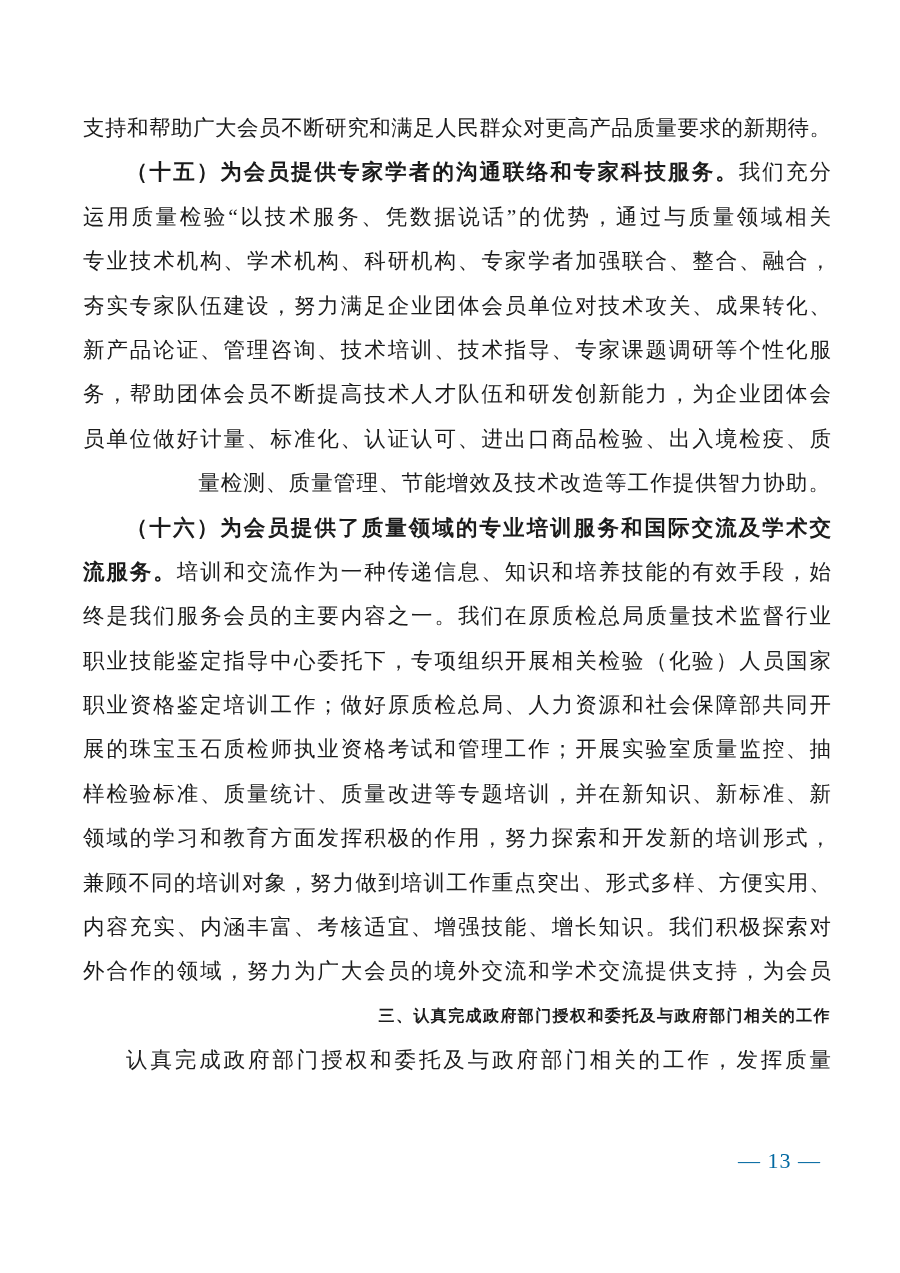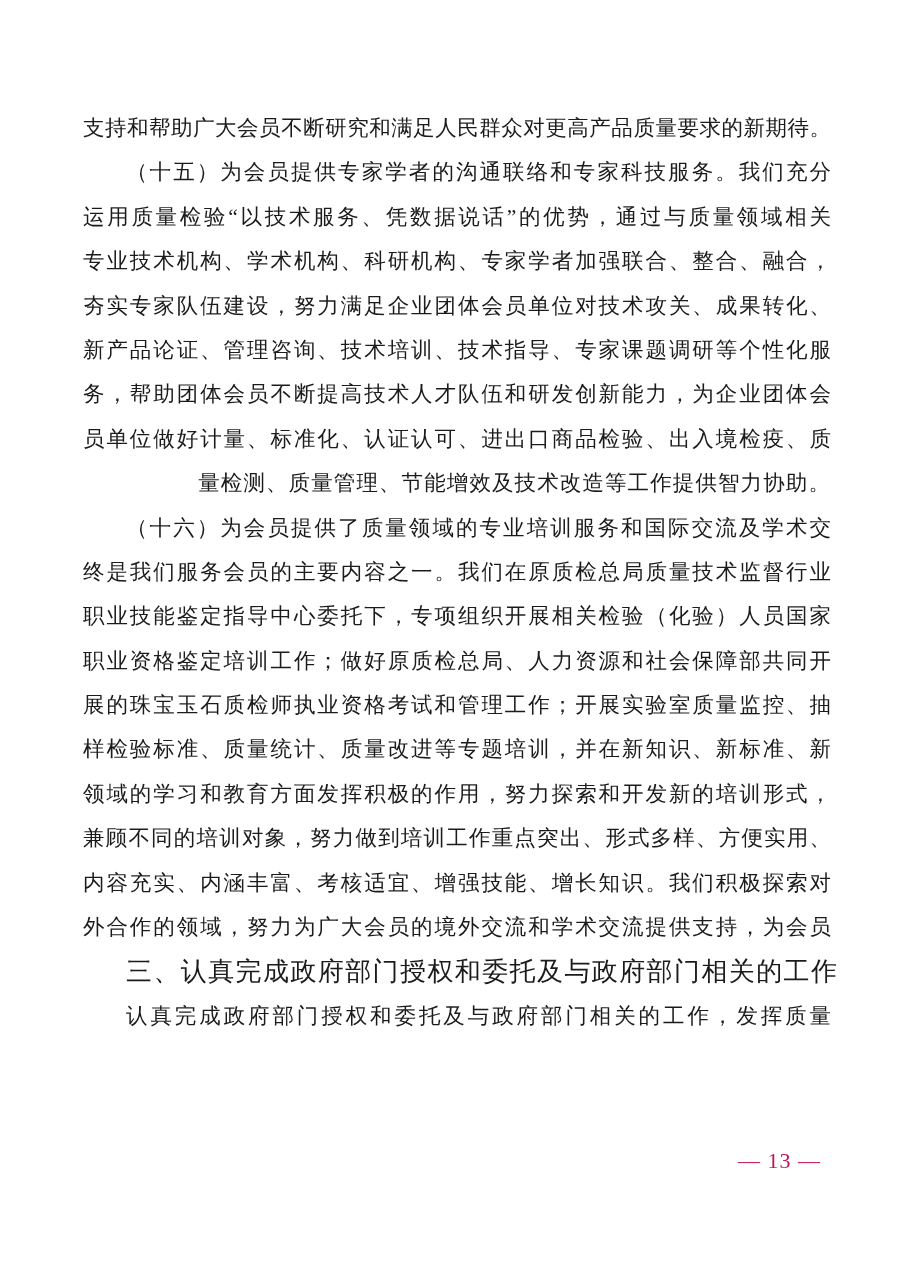--- a/index.html
+++ b/index.html
@@ -36,55 +36,56 @@
     letter-spacing: 0;
     white-space: normal;
     text-align: justify;
     text-align-last: justify;
     -moz-text-align-last: justify;
   }
   .line.indent {
     text-indent: 43px;
   }
   .line .bold {
-    font-weight: 400;
+    font-weight: 700;
   }
   .line.heading {
     font-family: "Liberation Sans", sans-serif;
     font-weight: 700;
-    font-size: 26px;
+    font-size: 16px;
     letter-spacing: 1.4px;
   }
   .page-number {
     position: absolute;
     left: 738px;
     top: 1148px;
     width: 120px;
     font-family: "Liberation Serif", serif;
     font-size: 22px;
     letter-spacing: 1px;
-    color: #be185d;
+    color: #0369a1;
     white-space: nowrap;
   }
 </style>
 </head>
 <body>
 
 <div class="page">
   <div class="text-block" id="text-block">
       <div class="line fill"><span>支持和帮助广大会员不断研究和满足人民群众对更高产品质量要求的新期待。</span></div>
       <div class="line indent fill"><span class="bold">（十五）为会员提供专家学者的沟通联络和专家科技服务。</span><span>我们充分</span></div>
       <div class="line fill"><span>运用质量检验“以技术服务、凭数据说话”的优势，通过与质量领域相关</span></div>
       <div class="line fill"><span>专业技术机构、学术机构、科研机构、专家学者加强联合、整合、融合，</span></div>
       <div class="line fill"><span>夯实专家队伍建设，努力满足企业团体会员单位对技术攻关、成果转化、</span></div>
       <div class="line fill"><span>新产品论证、管理咨询、技术培训、技术指导、专家课题调研等个性化服</span></div>
       <div class="line fill"><span>务，帮助团体会员不断提高技术人才队伍和研发创新能力，为企业团体会</span></div>
       <div class="line fill"><span>员单位做好计量、标准化、认证认可、进出口商品检验、出入境检疫、质</span></div>
       <div class="line"><span>量检测、质量管理、节能增效及技术改造等工作提供智力协助。</span></div>
       <div class="line indent fill"><span class="bold">（十六）为会员提供了质量领域的专业培训服务和国际交流及学术交</span></div>
+      <div class="line fill"><span class="bold">流服务。</span><span>培训和交流作为一种传递信息、知识和培养技能的有效手段，始</span></div>
       <div class="line fill"><span>终是我们服务会员的主要内容之一。我们在原质检总局质量技术监督行业</span></div>
       <div class="line fill"><span>职业技能鉴定指导中心委托下，专项组织开展相关检验（化验）人员国家</span></div>
       <div class="line fill"><span>职业资格鉴定培训工作；做好原质检总局、人力资源和社会保障部共同开</span></div>
       <div class="line fill"><span>展的珠宝玉石质检师执业资格考试和管理工作；开展实验室质量监控、抽</span></div>
       <div class="line fill"><span>样检验标准、质量统计、质量改进等专题培训，并在新知识、新标准、新</span></div>
       <div class="line fill"><span>领域的学习和教育方面发挥积极的作用，努力探索和开发新的培训形式，</span></div>
       <div class="line fill"><span>兼顾不同的培训对象，努力做到培训工作重点突出、形式多样、方便实用、</span></div>
       <div class="line fill"><span>内容充实、内涵丰富、考核适宜、增强技能、增长知识。我们积极探索对</span></div>
       <div class="line fill"><span>外合作的领域，努力为广大会员的境外交流和学术交流提供支持，为会员</span></div>
       <div class="line indent heading"><span class="bold">三、认真完成政府部门授权和委托及与政府部门相关的工作</span></div>

